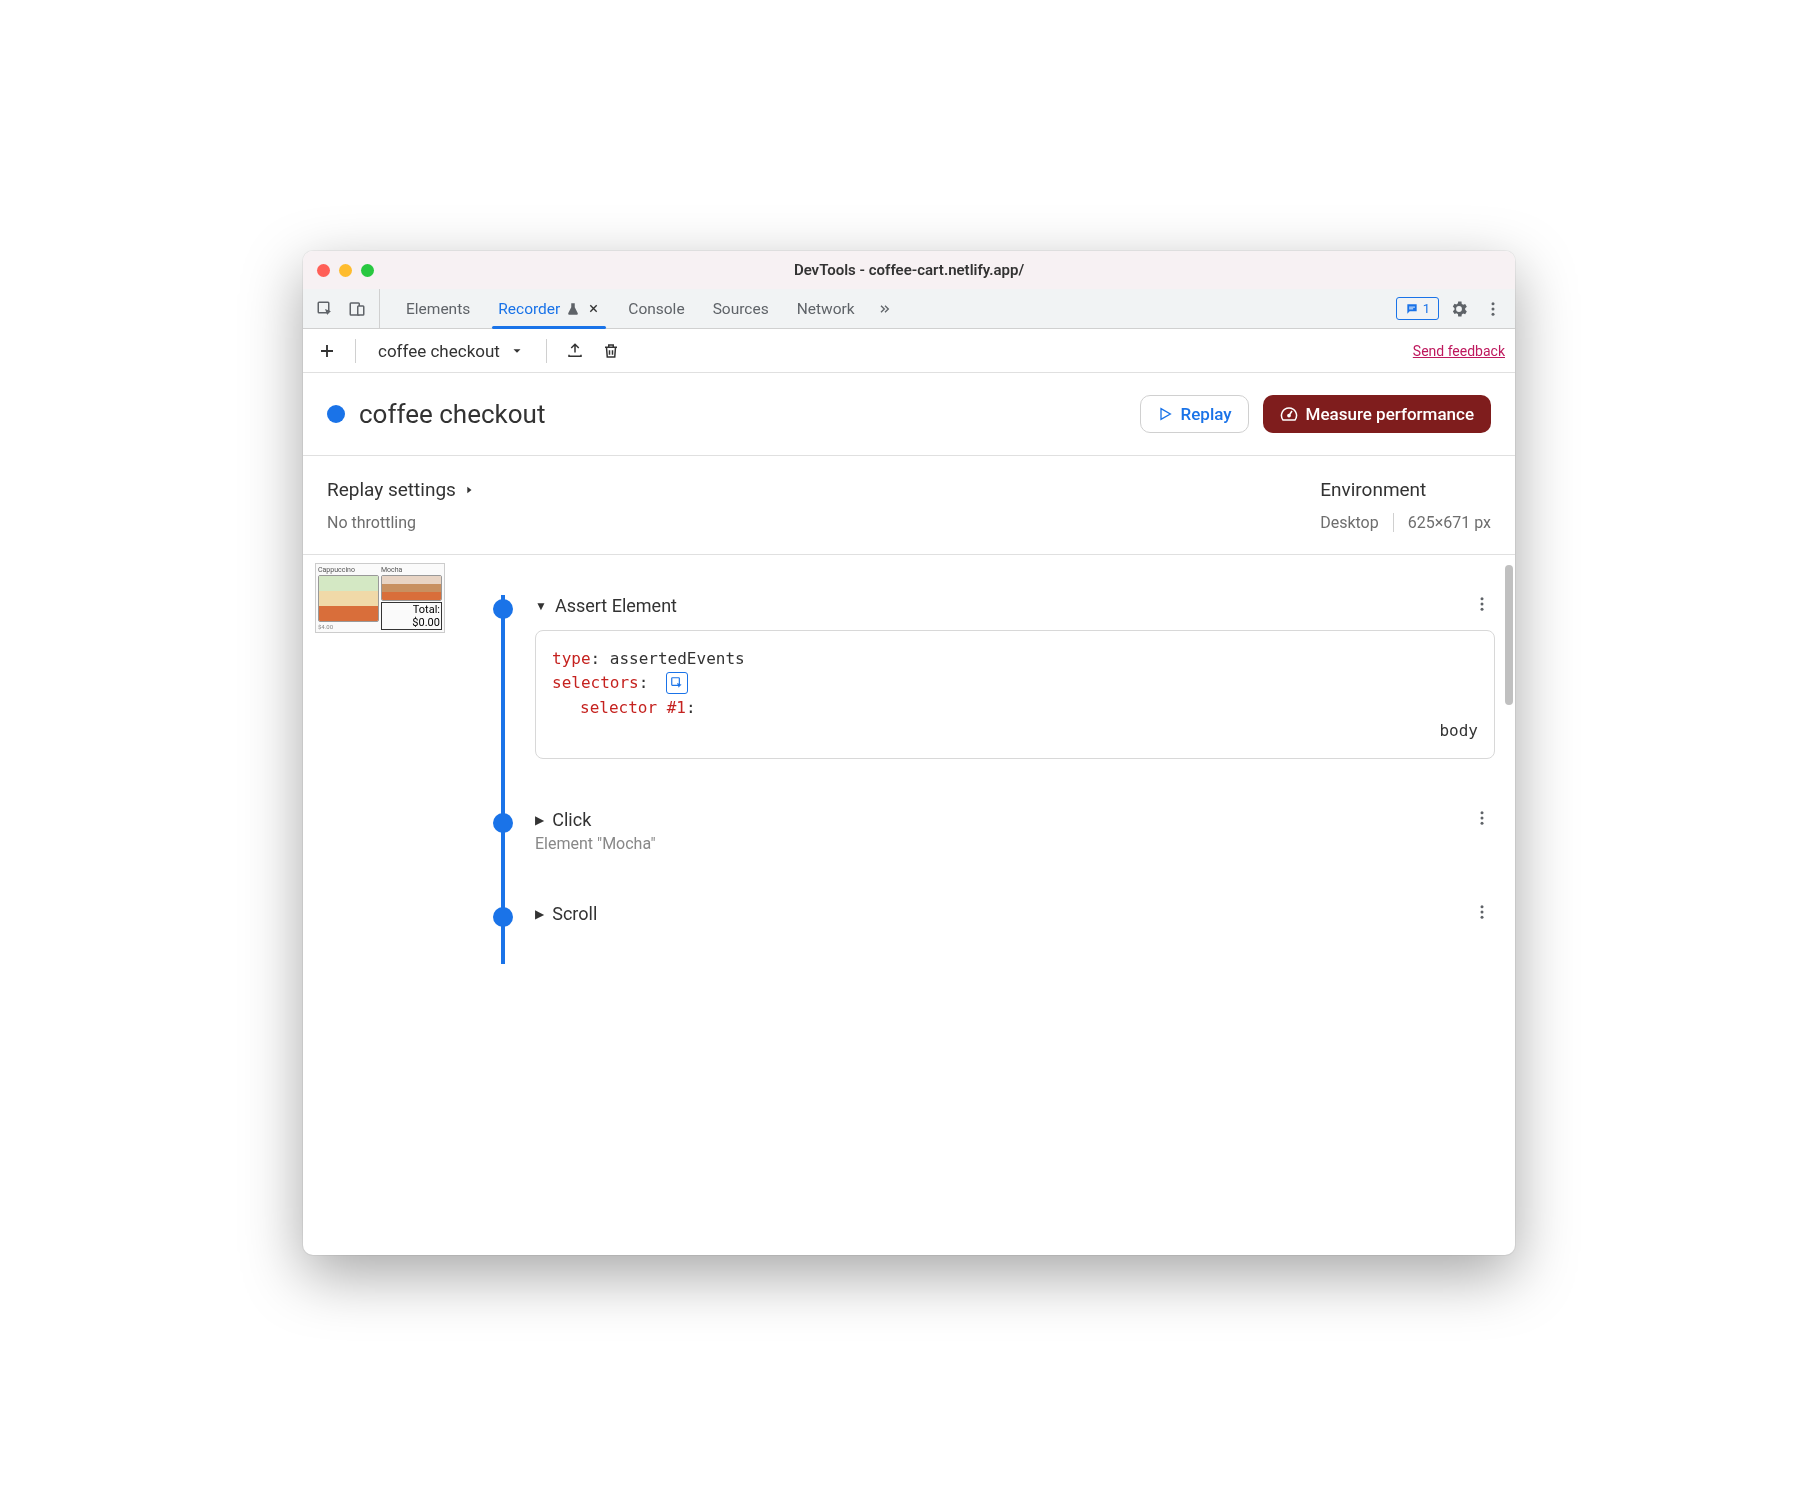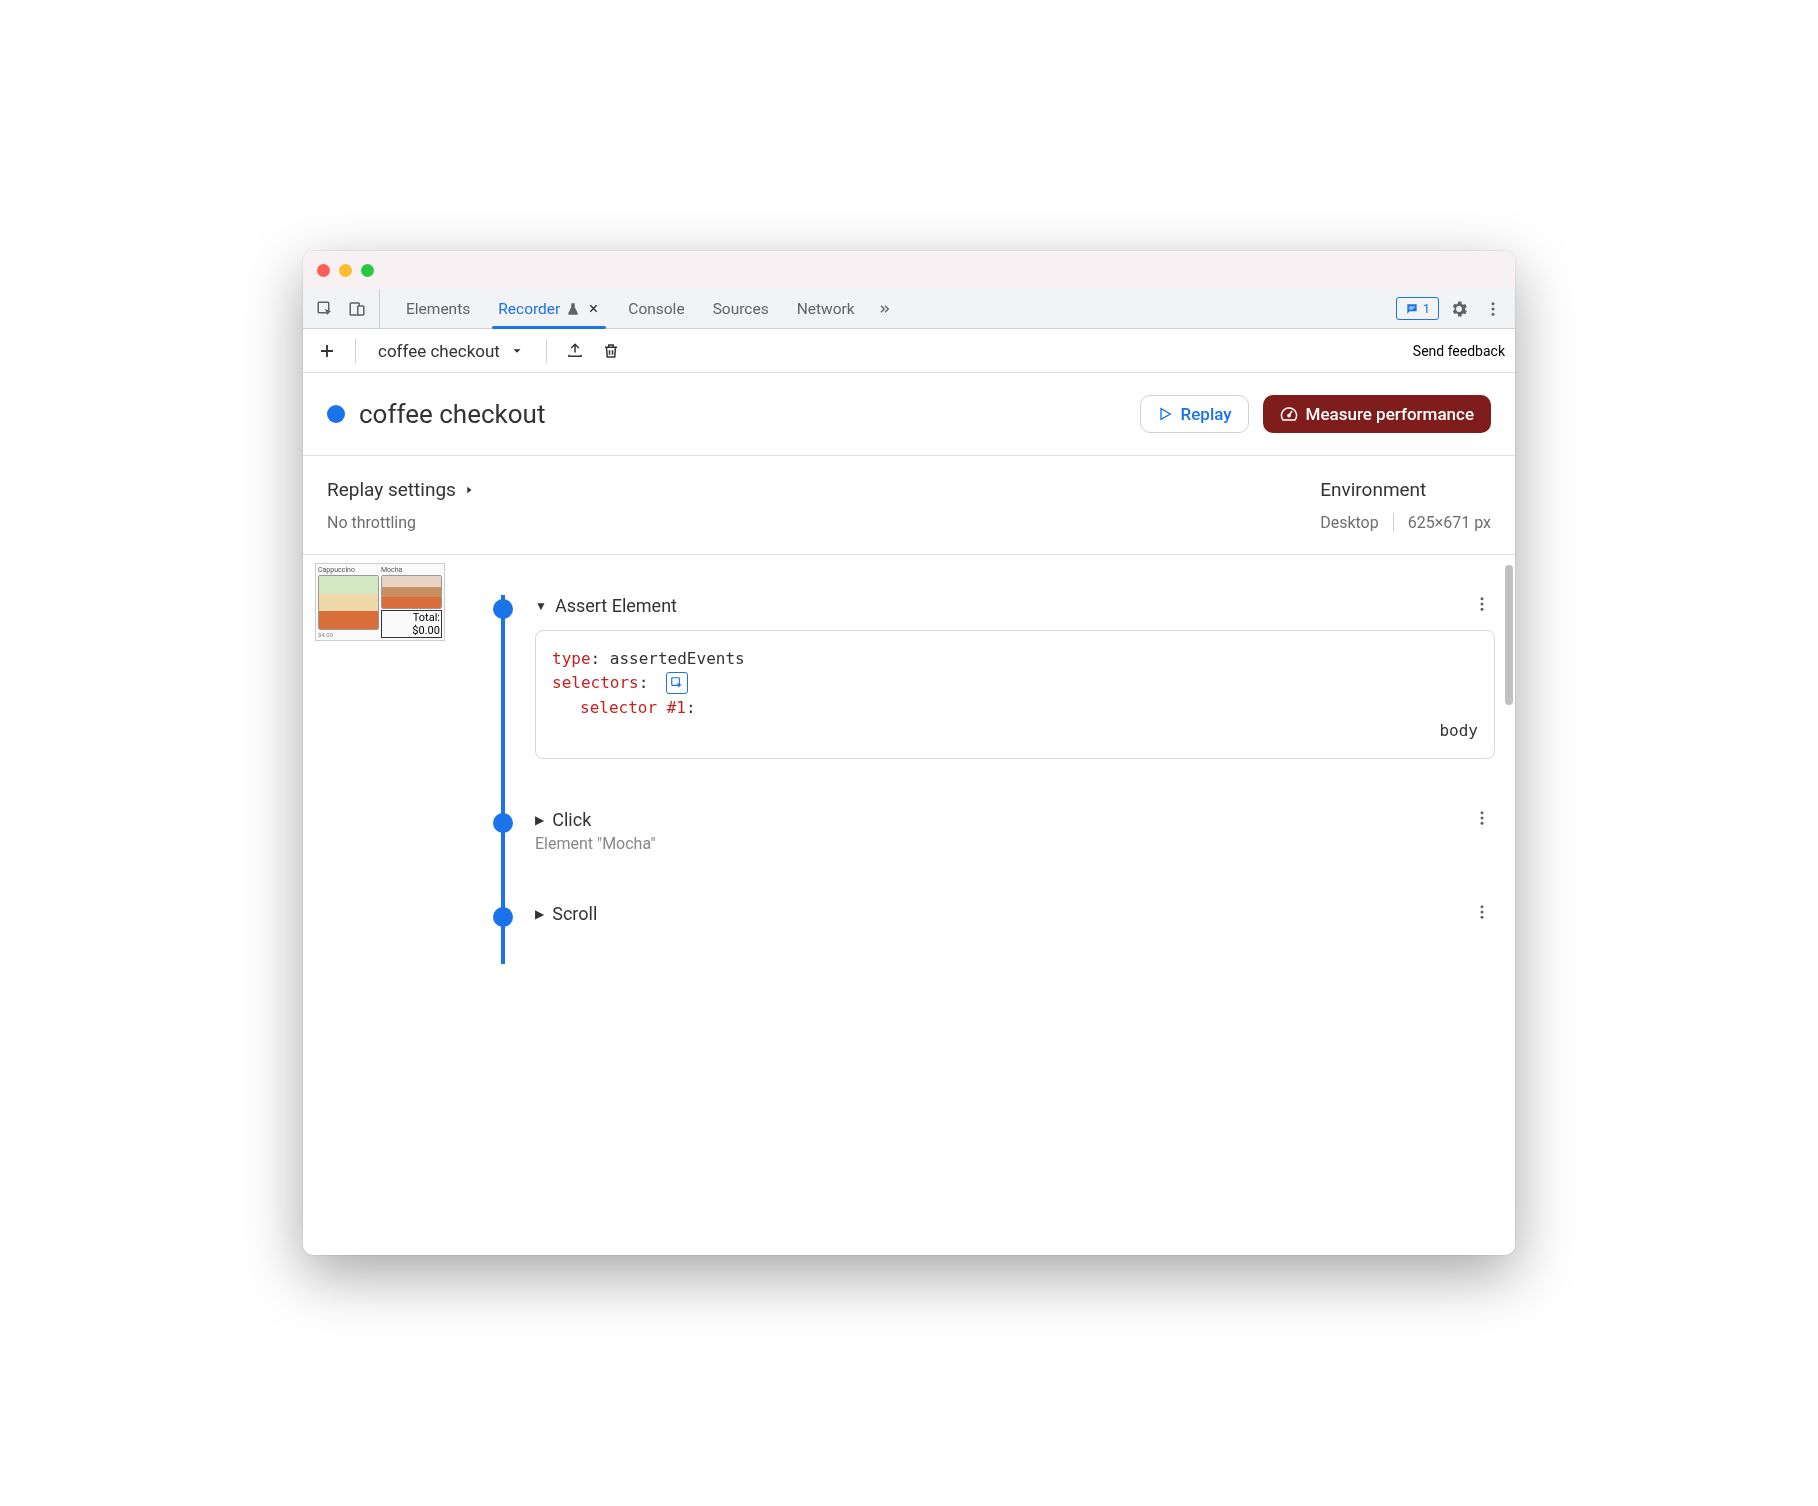--- a/index.html
+++ b/index.html
@@ -19,39 +19,39 @@
 .tab { padding: 0 14px; height: 100%; display: flex; align-items: center; font-size: 15.5px; color: #5f6368; cursor: pointer; gap: 6px; position: relative; }
 .tab.active { color: #1a73e8; }
 .tab.active::after { content: ''; position: absolute; bottom: -1px; left: 8px; right: 8px; height: 3px; background: #1a73e8; border-radius: 2px; }
 .tab-close { width: 14px; height: 14px; display:flex; align-items:center; justify-content:center; color:#333; }
 .tabbar-right { margin-left: auto; display: flex; align-items: center; gap: 6px; }
 .issue-badge { display: flex; align-items: center; gap: 4px; padding: 3px 8px; border: 1px solid #1a73e8; border-radius: 3px; color: #1a73e8; font-size: 13px; }
 .toolbar { height: 44px; border-bottom: 1px solid #e0e0e0; display: flex; align-items: center; padding: 0 10px; }
 .toolbar-left { display: flex; align-items: center; gap: 8px; }
 .recording-select { display: flex; align-items: center; gap: 10px; font-size: 17px; color: #333; padding: 4px 8px; cursor: pointer; }
 .toolbar-sep { width: 1px; height: 24px; background: #d0d0d0; margin: 0 6px; }
-.toolbar-feedback { margin-left: auto; font-size: 14px; color: #000000; cursor: pointer; }
+.toolbar-feedback { margin-left: auto; font-size: 14px; color: #be185d; text-decoration: underline; cursor: pointer; }
 .header-row { padding: 22px 24px; border-bottom: 1px solid #e0e0e0; display: flex; align-items: center; }
 .rec-title { display: flex; align-items: center; gap: 14px; font-size: 26px; color: #333; }
 .rec-dot { width: 18px; height: 18px; border-radius: 50%; background: #1a73e8; }
 .header-actions { margin-left: auto; display: flex; gap: 14px; }
 .btn { display: flex; align-items: center; gap: 8px; padding: 8px 16px; border-radius: 10px; font-size: 17px; font-weight: 500; cursor: pointer; border: 1px solid transparent; }
 .btn-outline { border-color: #d0d0d0; color: #1a73e8; background: #fff; }
 .btn-primary { background: #7f1d1d; color: #fff; }
 .settings-row { padding: 22px 24px; border-bottom: 1px solid #e0e0e0; display: flex; }
 .settings-left { }
 .settings-title { font-size: 19px; color: #333; display: flex; align-items: center; gap: 8px; margin-bottom: 12px; }
 .settings-sub { font-size: 16px; color: #6e6e6e; }
 .settings-right { margin-left: auto; text-align: left; }
 .env-title { font-size: 19px; color: #333; margin-bottom: 12px; }
 .env-row { display: flex; gap: 14px; font-size: 16px; color: #6e6e6e; }
 .env-sep { width: 1px; background: #d0d0d0; }
 .content { flex: 1; overflow: hidden; display: flex; position: relative; }
 .scroll-area { flex: 1; overflow-y: auto; padding: 8px 20px 0 20px; position: relative; }
-.thumbnail { position: absolute; left: 12px; top: 8px; width: 130px; height: 78px; border: 1px solid #ccc; background: #fafafa; display:flex; gap:2px; padding:2px; }
+.thumbnail { position: absolute; left: 12px; top: 8px; width: 130px; height: 70px; border: 1px solid #ccc; background: #fafafa; display:flex; gap:2px; padding:2px; }
 .thumb-cup { flex:1; display:flex; flex-direction:column; }
 .cup-label { font-size:7px; color:#555; }
 .cup-body { flex:1; border:1px solid #999; border-radius:2px; display:flex; flex-direction:column; overflow:hidden; margin:1px 0;}
 .cup-layer { flex:1; }
 .cup-total { font-size:11px; text-align:right; border:1px solid #333; padding:0 1px;}
 .timeline { margin-left: 170px; position: relative; padding-bottom: 40px;}
 .timeline-line { position: absolute; left: 8px; top: 0; bottom: 0; width: 4px; background: #1a73e8; }
 .step { position: relative; padding-left: 42px; margin-top: 32px; }
 .step-dot { position: absolute; left: 0; top: 4px; width: 20px; height: 20px; border-radius: 50%; background: #1a73e8; }
 .step-header { display: flex; align-items: center; gap: 8px; }
@@ -76,20 +76,21 @@
 <body>
 
 <div class="window">
 
   <div class="titlebar">
     <div class="traffic-lights">
       <div class="tl red"></div>
       <div class="tl yellow"></div>
       <div class="tl green"></div>
     </div>
+    <div class="titlebar-title">DevTools - coffee-cart.netlify.app/</div>
   </div>
 
   <div class="tabbar">
     <div class="tabbar-left">
       <div class="icon-btn">
         <svg width="18" height="18" viewBox="0 0 24 24" fill="none" stroke="currentColor" stroke-width="2">
             <rect x="3" y="3" width="14" height="14" rx="1"></rect>
             <path d="M12 12 l8 3 -3 2 -2 3 z" fill="currentColor" stroke="none"></path>
           </svg>
       </div>

